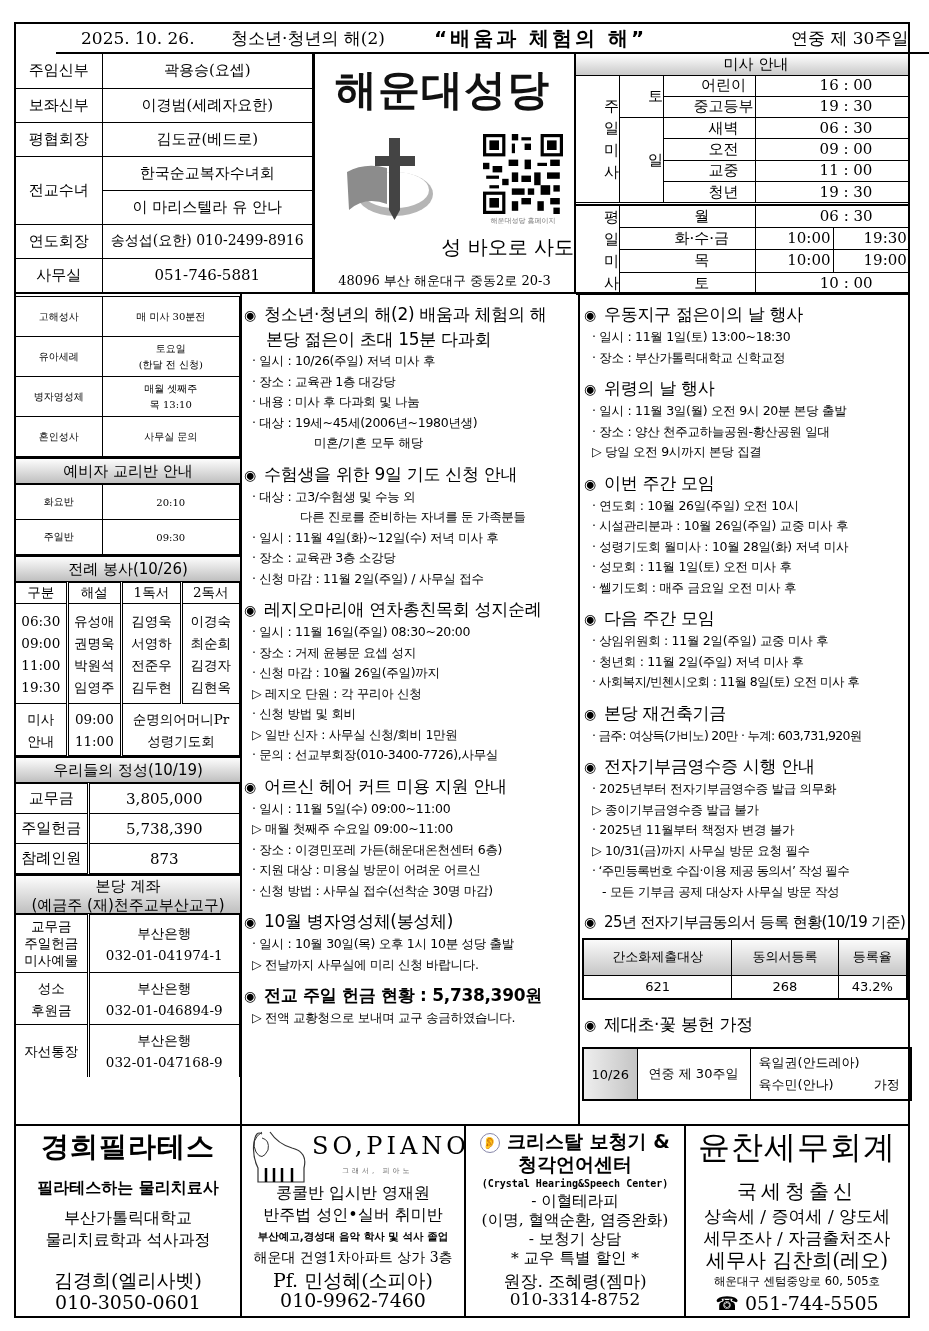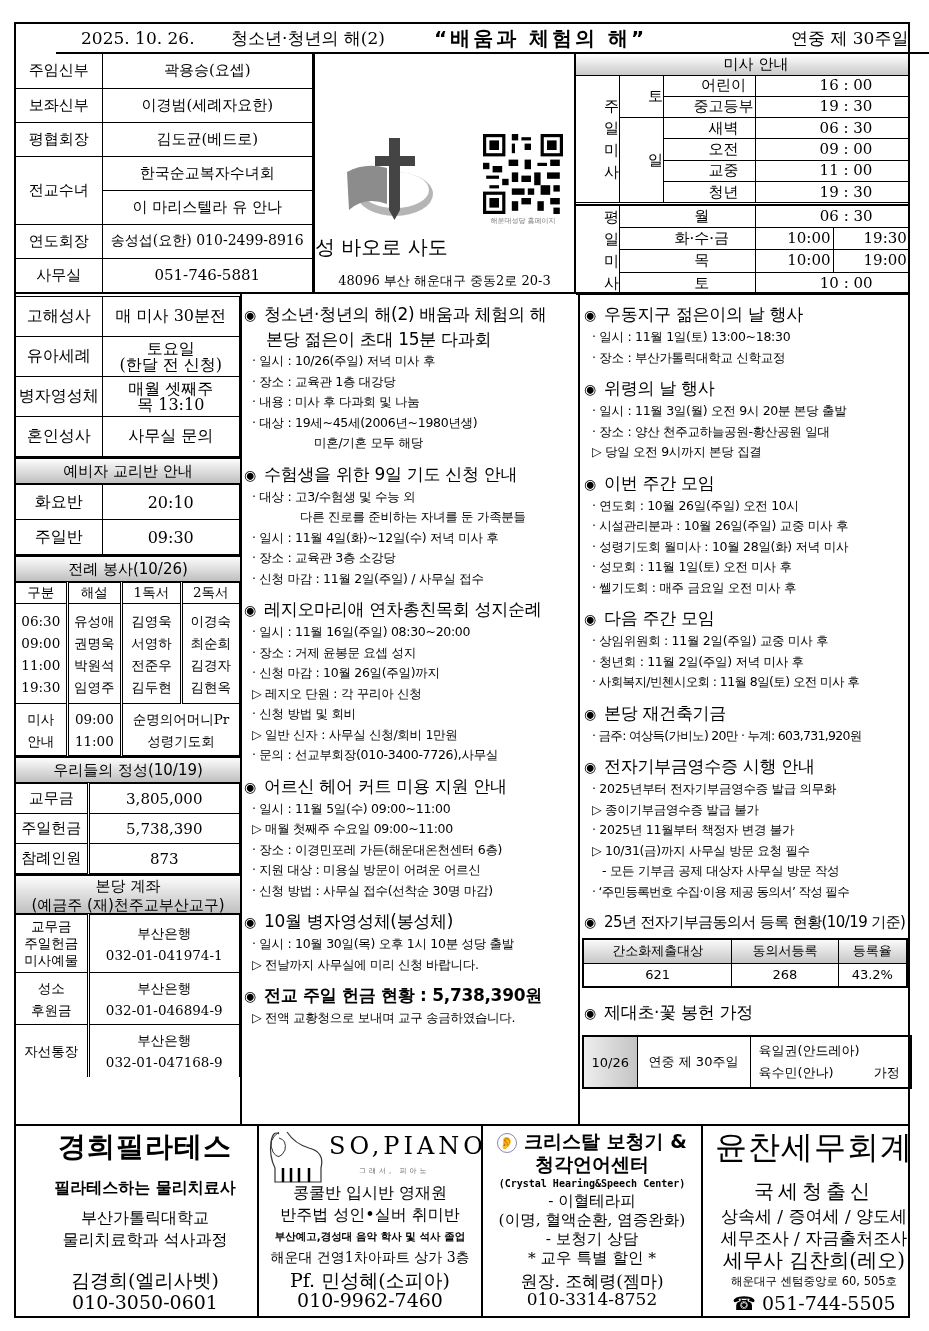--- a/index.html
+++ b/index.html
@@ -20,64 +20,64 @@
   .staff td.k { width: 86px; }
   .staff tr:first-child td { border-top: none; }
   .staff td:first-child { border-left: none; }
 
   
   .logo { position: absolute; left: 297px; top: 30px; width: 263px; height: 240px; border-left: 2px solid #000; border-right: 2px solid #000; }
   .logo .name { position: absolute; left: 20px; top: 8px; font-family: "DejaVu Sans", sans-serif; font-weight: bold; font-size: 42px; letter-spacing: 1px; color: #111; }
   .logo .emblem { position: absolute; left: 30px; top: 80px; width: 90px; height: 90px; }
   .logo .qr { position: absolute; left: 168px; top: 80px; width: 80px; height: 80px; }
   .logo .qrcap { position: absolute; left: 168px; top: 162px; width: 80px; font-size: 7px; text-align: center; color: #777; font-family: "DejaVu Sans", sans-serif; }
-  .logo .patron { position: absolute; left: 0; width: 259px; top: 180px; text-align: left; font-size: 20px; }
+  .logo .patron { position: absolute; left: 0; width: 259px; top: 180px; text-align: right; font-size: 20px; }
   .logo .addr { position: absolute; left: 0; width: 259px; top: 218px; text-align: center; font-size: 13px; }
 
   
   .mass { position: absolute; left: 560px; top: 30px; width: 332px; border-collapse: collapse; font-size: 15px; }
   .mass td { border: 1px solid #000; text-align: center; height: 21.3px; line-height: 19px; padding-left: 28px; }
   .mass .hdr td { background: linear-gradient(#fff, #c9c9c9); height: 21px; border-top: none; }
   .mass td:last-child { border-right: none; }
 
   .hline { position: absolute; left: 0; width: 892px; height: 2px; background: #000; }
 
   
   .leftcol { position: absolute; left: 0; top: 272px; width: 224px; }
-  .lt { width: 224px; border-collapse: collapse; font-size: 16px; }
+  .lt { width: 224px; border-collapse: collapse; font-size: 10px; }
   .lt td { border: 1px solid #000; text-align: center; padding: 1px 2px; }
   .lt td:first-child { border-left: none; }
   .sec-hdr { background: linear-gradient(#fdfdfd, #bfbfbf); font-size: 15px; height: 27px; text-align: center; border-bottom: 1px solid #000; border-top: 2px solid #000; line-height: 25px; font-family: "DejaVu Sans", sans-serif; }
   .sec-hdr.first { border-top: none; }
 
   .col-div { position: absolute; width: 2px; background: #000; }
 
   
   .midcol { position: absolute; left: 228px; top: 278px; width: 334px; }
   .rightcol { position: absolute; left: 568px; top: 278px; width: 324px; }
   .notice { margin-bottom: 8px; }
   .notice h3 { font-family: "DejaVu Sans", sans-serif; font-weight: normal; font-size: 17px; line-height: 24px; letter-spacing: -0.3px; }
   .notice h3 .bullet { display: inline-block; width: 20px; font-size: 14px; }
   .notice h3 .sub { display: block; padding-left: 22px; }
   .notice .item { font-family: "DejaVu Sans", sans-serif; font-size: 12.5px; line-height: 20.5px; padding-left: 8px; letter-spacing: -0.3px; white-space: nowrap; }
   .notice .item.indent { padding-left: 70px; }
   .notice .item.dash { padding-left: 18px; }
 
   .reg-table { width: 326px; border-collapse: collapse; border: 2px solid #000; font-family: "DejaVu Sans", sans-serif; font-size: 13px; margin-top: 4px; margin-left: -2px; }
-  .reg-table th { background: linear-gradient(#fafafa, #c6c6c6); font-weight: normal; border: 1px solid #000; height: 24px; }
+  .reg-table th { background: linear-gradient(#fafafa, #c6c6c6); font-weight: normal; border: 1px solid #000; height: 36px; }
   .reg-table td { border: 1px solid #000; text-align: center; height: 24px; }
 
   .flower-table { width: 330px; border-collapse: collapse; border: 2px solid #000; font-family: "DejaVu Sans", sans-serif; font-size: 13px; margin-top: 10px; margin-left: -2px; }
   .flower-table td { border: 1px solid #000; height: 52px; }
   .flower-table td.d { width: 54px; background: linear-gradient(90deg, #eee, #c4c4c4); text-align: center; }
   .flower-table td.w { width: 113px; text-align: center; }
   .flower-table td.n { padding-left: 8px; line-height: 22px; }
 
   
-  .ads { position: absolute; left: 17px; top: 1102px; width: 892px; height: 168px; }
+  .ads { position: absolute; left: 0; top: 1102px; width: 892px; height: 168px; }
   .ad { position: absolute; top: 0; height: 190px; text-align: center; }
   .ad + .ad { border-left: 2px solid #000; }
   .ad1 { left: 0; width: 224px; }
   .ad2 { left: 224px; width: 224px; }
   .ad3 { left: 448px; width: 220px; }
   .ad4 { left: 668px; width: 224px; }
   .ad1 .title { font-family: "DejaVu Sans", sans-serif; font-weight: bold; font-size: 28px; margin-top: 2px; letter-spacing: 1px; }
   .ad1 .sub { font-family: "DejaVu Sans", sans-serif; font-weight: bold; font-size: 16px; margin-top: 12px; }
   .ad1 .l { font-size: 16px; line-height: 22px; }
   .ad1 .sp { height: 18px; }
@@ -137,20 +137,21 @@
       <td style="font-size:14px">송성섭(요한) 010-2499-8916</td>
     </tr>
     <tr>
       <td class="k" style="border-bottom:none">사무실</td>
       <td style="border-bottom:none">051-746-5881</td>
     </tr>
   </tbody>
     </table>
 
   <div class="logo">
+    <div class="name">해운대성당</div>
     <svg class="emblem" viewBox="0 0 90 90">
       <ellipse cx="50" cy="60" rx="38" ry="22" fill="#b5b5b5"></ellipse>
       <ellipse cx="50" cy="56" rx="34" ry="18" fill="#fff"></ellipse>
       <path d="M2 38 Q20 28 42 34 L42 70 Q20 62 4 76 Z" fill="#8c8c8c"></path>
       <rect x="44" y="4" width="11" height="72" fill="#444"></rect>
       <rect x="30" y="22" width="40" height="10" fill="#444"></rect>
       <path d="M44 76 L49.5 86 L55 76 Z" fill="#444"></path>
     </svg>
     <svg class="qr" viewBox="0 0 25 25">
       <rect width="25" height="25" fill="#fff"></rect>
@@ -427,22 +428,22 @@
     <div class="notice">
       <h3><span class="bullet">◉</span><span>본당 재건축기금</span></h3>
       <div class="item" style="letter-spacing:-0.7px">· <span>금주: 여상득(가비노) 20만 · 누계: 603,731,920원</span></div>
     </div>
     <div class="notice">
       <h3><span class="bullet">◉</span><span>전자기부금영수증 시행 안내</span></h3>
       <div class="item">· <span>2025년부터 전자기부금영수증 발급 의무화</span></div>
       <div class="item"><span>▷</span> <span>종이기부금영수증 발급 불가</span></div>
       <div class="item">· <span>2025년 11월부터 책정자 변경 불가</span></div>
       <div class="item"><span>▷</span> <span>10/31(금)까지 사무실 방문 요청 필수</span></div>
+      <div class="item" style="letter-spacing:-0.7px">· <span>‘주민등록번호 수집·이용 제공 동의서’ 작성 필수</span></div>
       <div class="item dash">- 모든 기부금 공제 대상자 사무실 방문 작성</div>
-      <div class="item" style="letter-spacing:-0.7px">· <span>‘주민등록번호 수집·이용 제공 동의서’ 작성 필수</span></div>
     </div>
     <div class="notice" style="margin-bottom:0">
       <h3 style="font-size:15px;letter-spacing:-0.6px"><span class="bullet">◉</span><span>25년 전자기부금동의서 등록 현황(10/19 기준)</span></h3>
       <table class="reg-table">
         <tbody>
             <tr>
           <th>간소화제출대상</th>
           <th>동의서등록</th>
           <th>등록율</th>
         </tr>

